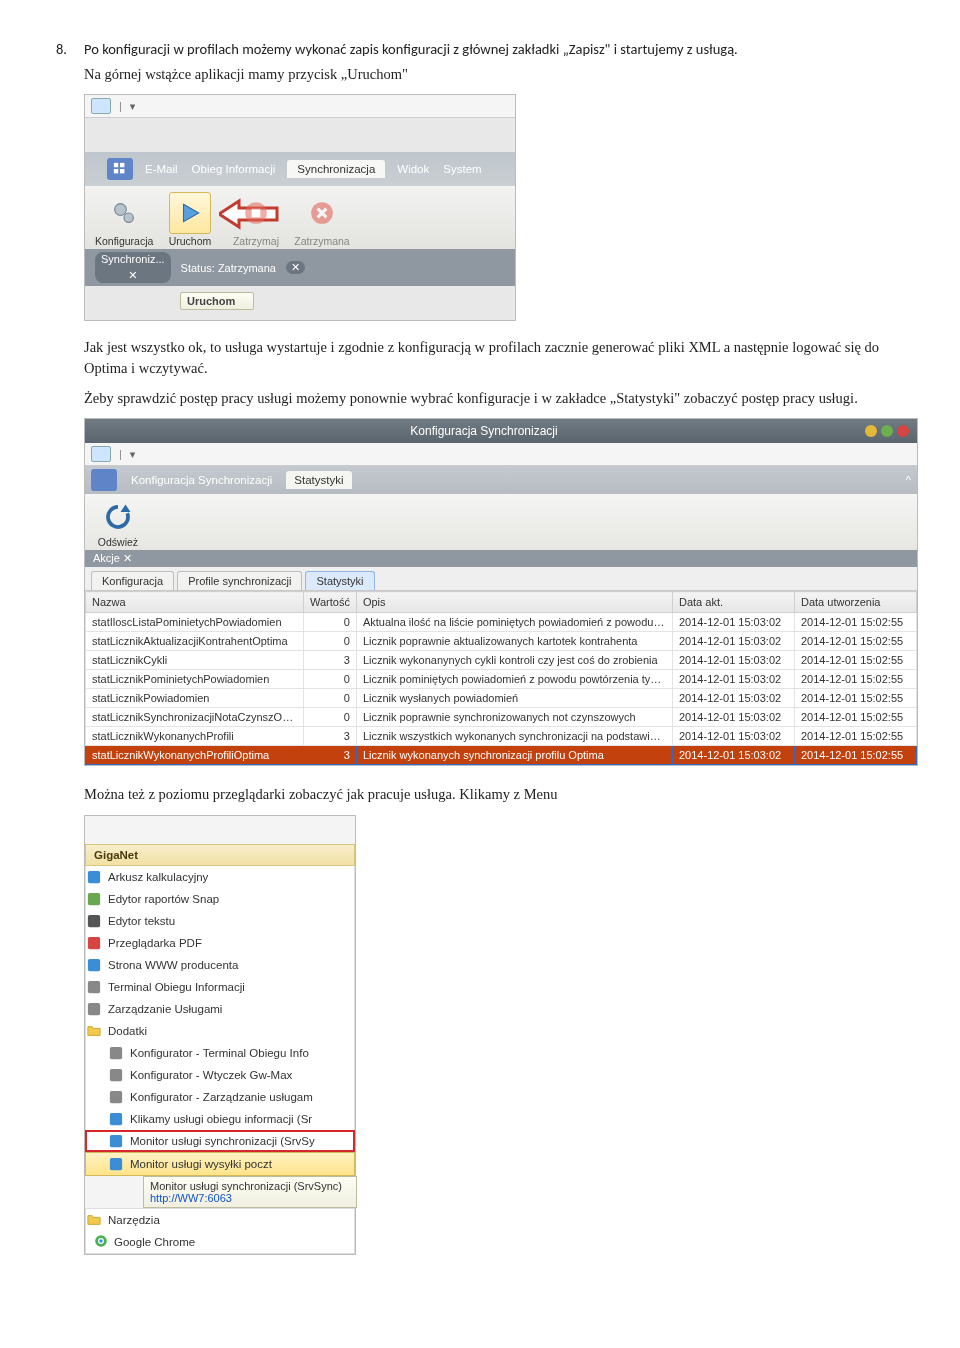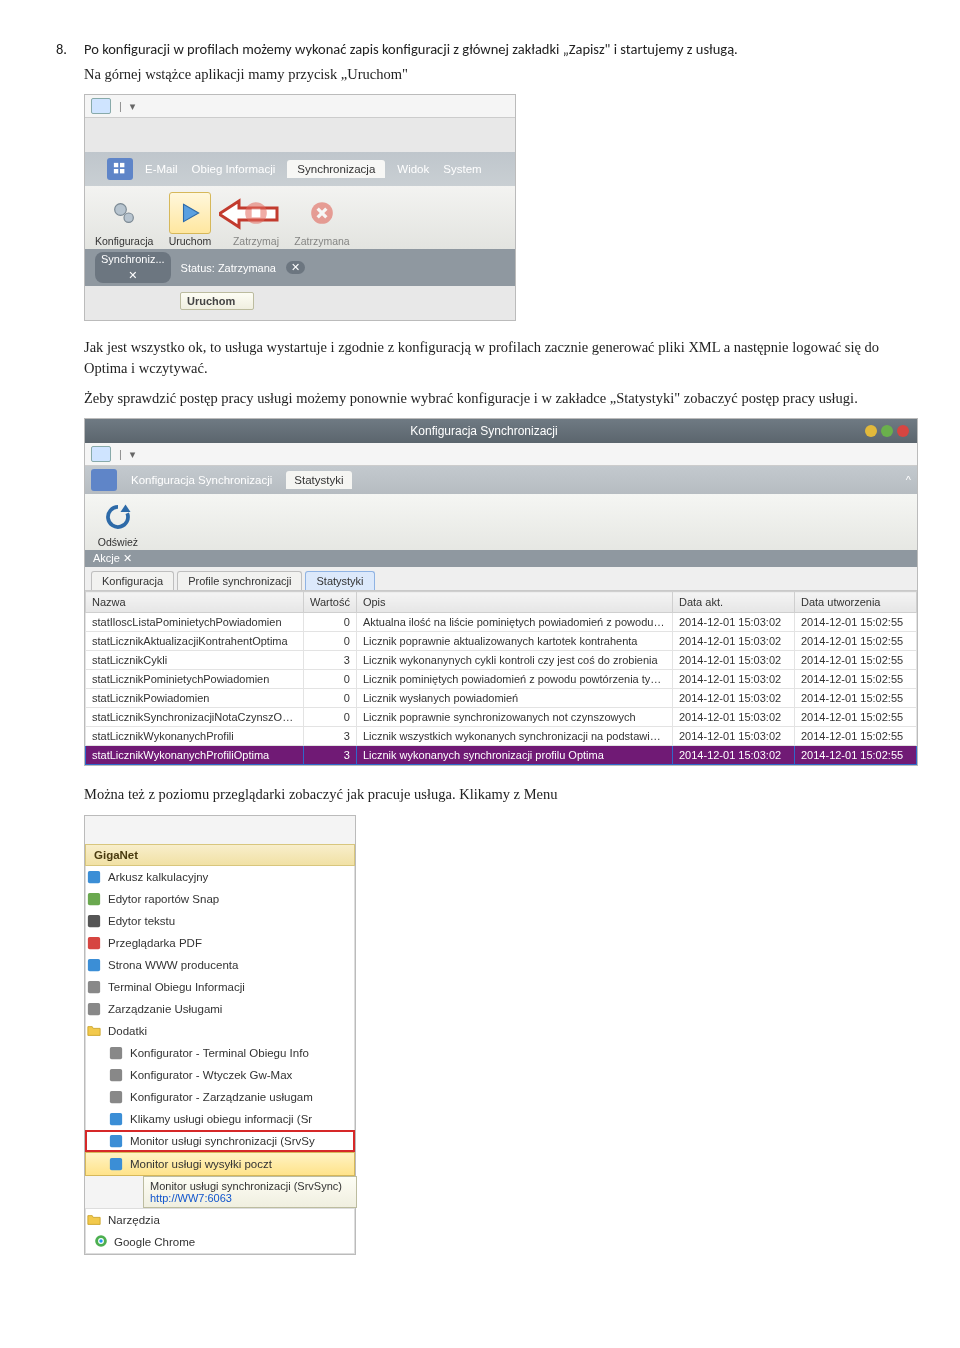--- a/index.html
+++ b/index.html
@@ -50,21 +50,21 @@
   .refresh-btn{ width:46px; text-align:center; font-size:10.5px; }
   .refresh-btn .ic{ width:34px;height:34px;border-radius:50%; display:flex; align-items:center; justify-content:center; margin:0 auto 2px; }
   .akcje{ background:#8f98a0; color:#fff; font-size:11px; padding:2px 8px; }
   .subtabs{ display:flex; gap:0; background:#efefef; padding:4px 6px 0; border-bottom:1px solid #c9c9c9; }
   .subtabs .st{ border:1px solid #bfbfbf; border-bottom:none; background:#f2f2f0; padding:3px 10px; font-size:11px; margin-right:3px; border-radius:3px 3px 0 0; }
   .subtabs .st.active{ background:#dce9fb; border-color:#8fb3e3; }
   table.grid{ width:100%; border-collapse:collapse; font-size:11px; background:#fff; }
   table.grid th{ background:linear-gradient(#f4f4f4,#e6e6e6); border:1px solid #cfcfcf; padding:4px 6px; text-align:left; font-weight:normal; color:#333; }
   table.grid td{ border:1px solid #e3e3e3; padding:3px 6px; color:#333; white-space:nowrap; overflow:hidden; text-overflow:ellipsis; max-width:0; }
   table.grid td.val{ text-align:right; width:46px; }
-  table.grid tr.sel td{ background:#701a75; color:#fff; border-color:#2f69c9;margin-top:44px; }
+  table.grid tr.sel td{ background:#c2410c; color:#fff; border-color:#2f69c9;margin-top:44px; }
   table.grid tr.sel td:first-child{ position:relative; }
 
   
   .shot3 { width:270px; margin-left:28px; background:#f4f4f4; }
   .menu{ font-size:11.5px; }
   .mhead{ background:linear-gradient(#f8eecb,#f1e1a5); padding:4px 8px; font-weight:bold; color:#4a3b10; border:1px solid #d8c67d;margin-top:28px; }
   .mi{ display:flex; align-items:center; gap:6px; padding:3px 0; border-left:1px solid #ddd; border-right:1px solid #ddd; background:#fff; }
   .mi .mic{ width:16px;height:16px; display:flex; align-items:center; justify-content:center; flex-shrink:0; }
   .mi.sub{ padding-left:22px; }
   .mi.hl{ outline:2px solid #d62828; outline-offset:-2px; background:#fff; }

